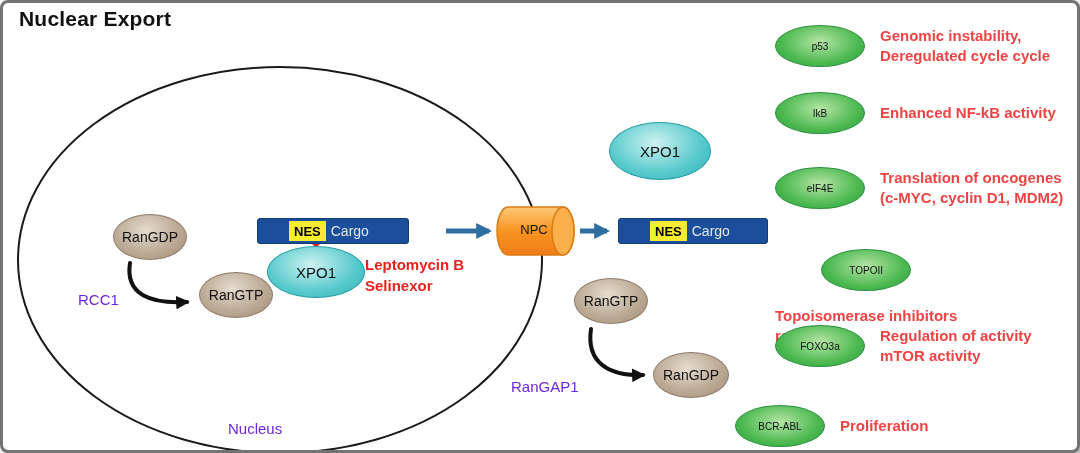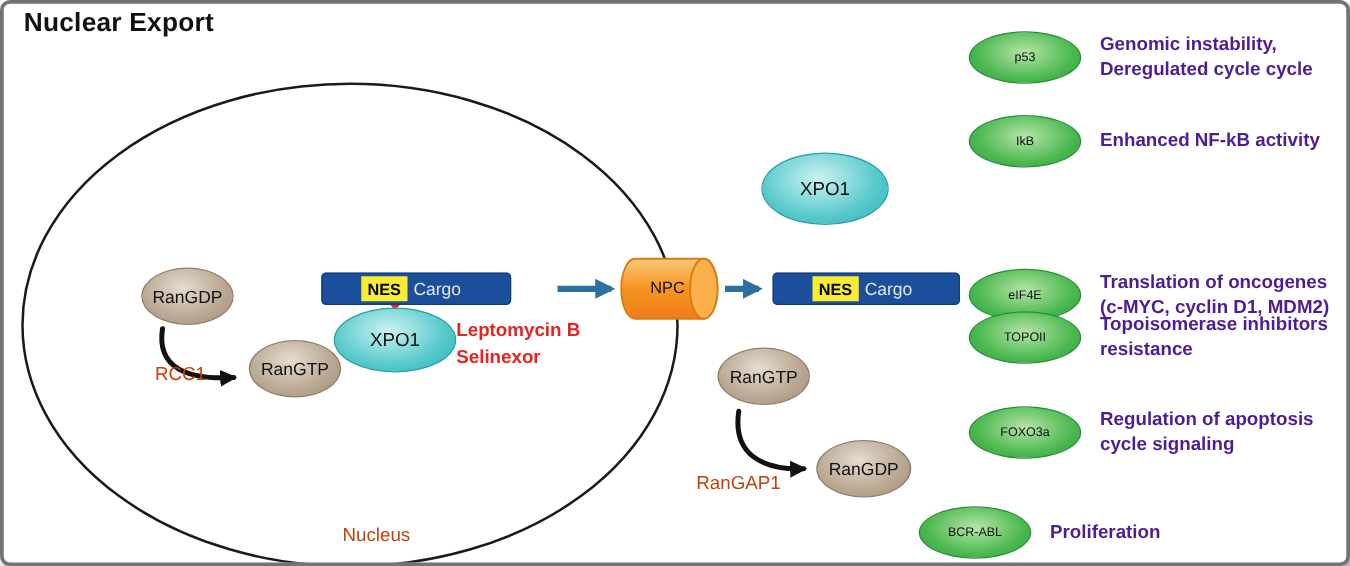--- a/index.html
+++ b/index.html
@@ -43,41 +43,41 @@
     position:absolute; height:26px; background:#1b4e9b; border-radius:4px;
     display:flex; align-items:center; box-shadow: inset 0 0 0 1px #143c78;
   }
   .nes-box {
     height:20px; background:#f9ed32; color:#000;
     display:flex; align-items:center; justify-content:center;
     padding:0 5px; font-size:13px; font-weight:700;
   }
   .cargo-text { color:#e5e5e5; font-size:14px; margin-left:5px; }
 
-  .plain-label { position:absolute; font-size:15px; color:#c2410c;margin-left:46px; }
+  .plain-label { position:absolute; font-size:15px; color:#6d28d9; }
 
   .inhibitor {
     position:absolute; color:#e8231f; font-size:15px; font-weight:600; line-height:21px;
   }
 
   .npc-label {
     position:absolute; font-size:13px; color:#111; text-align:center;
   }
 
   .panel-item {
     position:absolute; display:flex; align-items:center; gap:15px;
   }
   .panel-item .ell {
     width:88px; height:40px; flex:none;
     border-radius:50%; display:flex; align-items:center; justify-content:center;
     background: radial-gradient(ellipse at 50% 40%, #b5e5a6 0%, #4bb84f 62%, #2e9e44 100%);
     border:1px solid #2a8f3c;
   }
   .panel-item .ell .elabel { font-size:10px; color:#111; }
-  .panel-desc { font-size:15px; font-weight:600; color:#4c1d95; line-height:20px; }
+  .panel-desc { font-size:15px; font-weight:600; color:#ef4444; line-height:20px; }
   .desc-line:empty { display:none; }
 </style>
 </head>
 <body>
 
 <div class="frame">
 
   <svg class="overlay" viewBox="0 0 1080 453">
     <defs>
       <marker id="arrowBlack" viewBox="0 0 10 10" refX="8" refY="5" markerWidth="3.4" markerHeight="3.4" orient="auto-start-reverse" markerUnits="strokeWidth">
@@ -175,47 +175,47 @@
   <div class="panel-item" style="left:772px; top:89px;">
     <div class="ell">
       <span class="elabel">IkB</span>
     </div>
     <div class="panel-desc">
       <div class="desc-line">Enhanced NF-kB activity</div>
 
     </div>
   </div>
 
-  <div class="panel-item" style="left:772px; top:164px;margin-top:48px;">
+  <div class="panel-item" style="left:772px; top:164px;">
     <div class="ell">
       <span class="elabel">eIF4E</span>
     </div>
     <div class="panel-desc">
       <div class="desc-line">Translation of oncogenes</div>
       <div class="desc-line">(c-MYC, cyclin D1, MDM2)</div>
     </div>
   </div>
 
-  <div class="panel-item" style="left:772px; top:246px;">
+  <div class="panel-item" style="left:772px; top:246px;flex-direction:column;">
     <div class="ell">
       <span class="elabel">TOPOII</span>
     </div>
     <div class="panel-desc">
       <div class="desc-line">Topoisomerase inhibitors</div>
       <div class="desc-line">resistance</div>
     </div>
   </div>
 
   <div class="panel-item" style="left:772px; top:322px;">
     <div class="ell">
       <span class="elabel">FOXO3a</span>
     </div>
     <div class="panel-desc">
-      <div class="desc-line">Regulation of apoptosis</div>
-      <div class="desc-line">cycle signaling</div>
+      <div class="desc-line">Regulation of activity</div>
+      <div class="desc-line">mTOR activity</div>
     </div>
   </div>
 
   <div class="panel-item" style="left:732px; top:402px;">
     <div class="ell">
       <span class="elabel">BCR-ABL</span>
     </div>
     <div class="panel-desc">
       <div class="desc-line">Proliferation</div>
 

